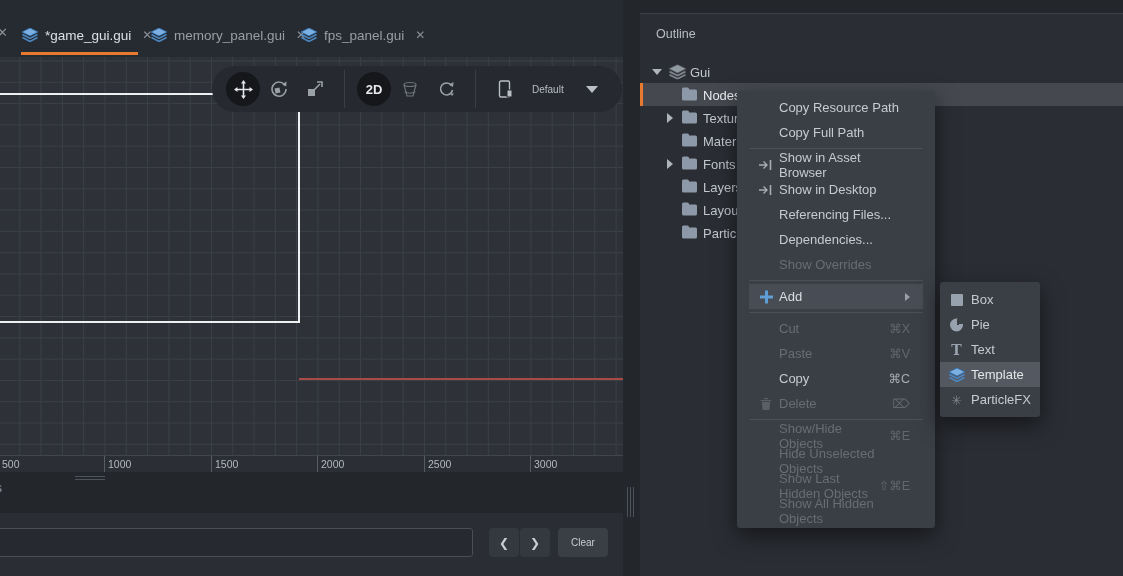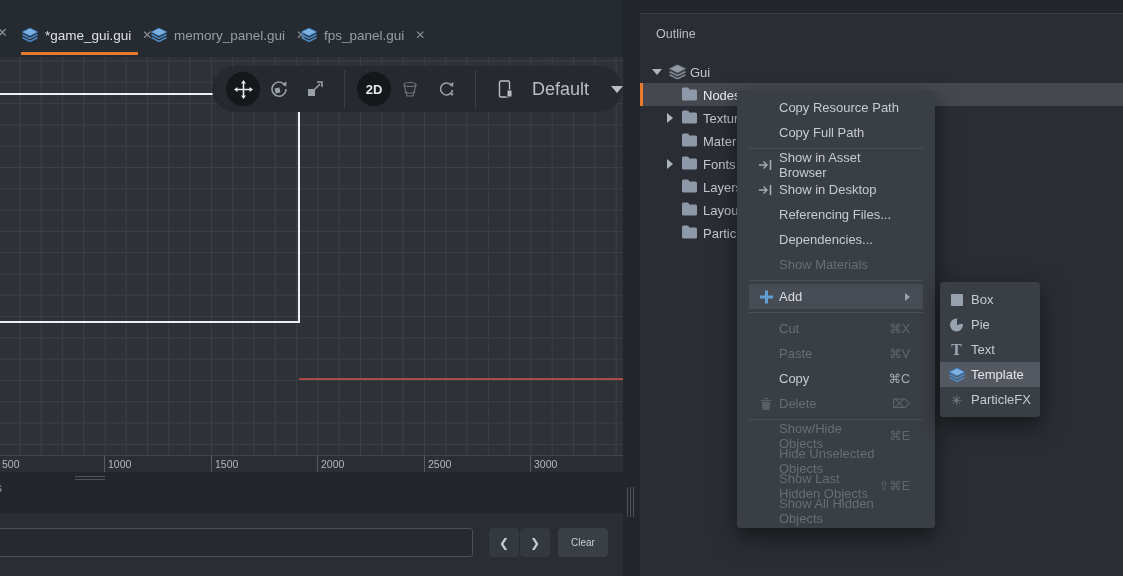--- a/index.html
+++ b/index.html
@@ -27,21 +27,21 @@
               border:2px solid #eef0f2; }
   .axis-red { position:absolute; left:299px; top:321px; width:324px; height:2px; background:#a84a45; }
 
   .pill { position:absolute; left:212px; top:9px; width:410px; height:46px; background:#26292f;
           border-radius:23px; display:flex; align-items:center; padding:0 14px; gap:2px; }
   .toolbtn { width:34px; height:34px; border-radius:50%; display:flex; align-items:center;
              justify-content:center; flex:0 0 auto; }
   .toolbtn.on { background:#15171b; }
   .pill .vdiv { width:1px; height:38px; background:#3a3e45; margin:0 10px; flex:0 0 auto; }
   .mode2d { font-weight:bold; font-size:13px; color:#e8eaed; }
-  .default-label { font-size:18px; color:#b9bfc6; margin:0 6px 0 8px; }
+  .default-label { font-size:10px; color:#b9bfc6; margin:0 6px 0 8px; }
   .caret-down { width:0; height:0; border-left:6px solid transparent; border-right:6px solid transparent;
                 border-top:7px solid #b9bfc6; margin-left:14px; }
 
   .ruler { position:absolute; left:0; top:455px; width:623px; height:17px; background:#2b2e34;
            border-top:1px solid #41454c; }
   .rtick { position:absolute; top:0; width:1px; height:17px; background:#575b62; }
   .rlabel { position:absolute; top:2px; font-size:10.5px; color:#b3b8bf; }
 
   .gap-strip { position:absolute; left:0; top:472px; width:623px; height:41px; background:#23262b; }
   .grip-h { position:absolute; left:75px; top:4px; width:30px; }
@@ -329,21 +329,21 @@
       </span>
       <span>Show in Desktop</span>
     </div>
     <div class="mi">
       <span>Referencing Files...</span>
     </div>
     <div class="mi">
       <span>Dependencies...</span>
     </div>
     <div class="mi disabled">
-      <span>Show Materials</span>
+      <span>Show Overrides</span>
     </div>
     <div class="msep"></div>
     <div class="mi highlight">
       <span class="ic">
           <span class="plus-icon"></span>
         </span>
       <span>Add</span>
       <span class="sub-arrow" style="margin-left:auto"></span>
     </div>
     <div class="msep"></div>

